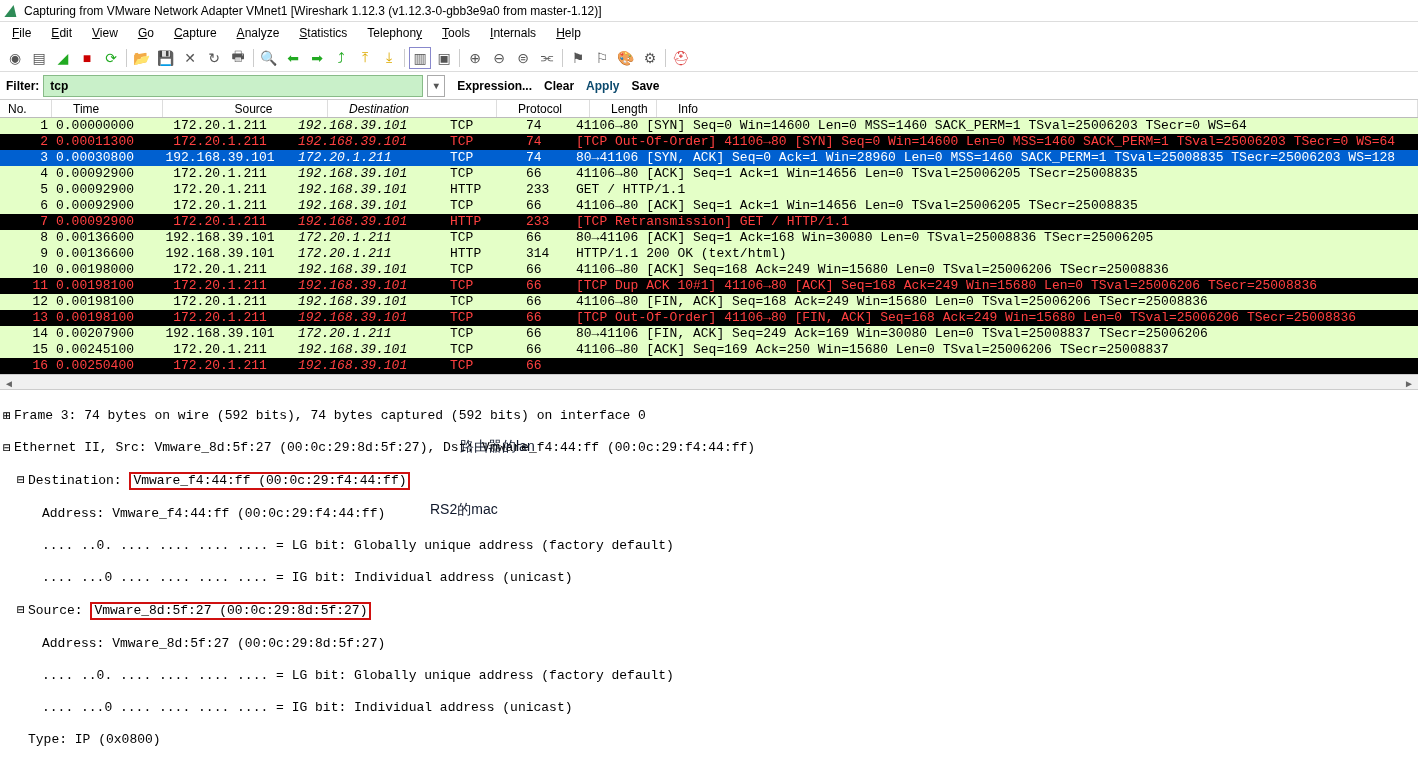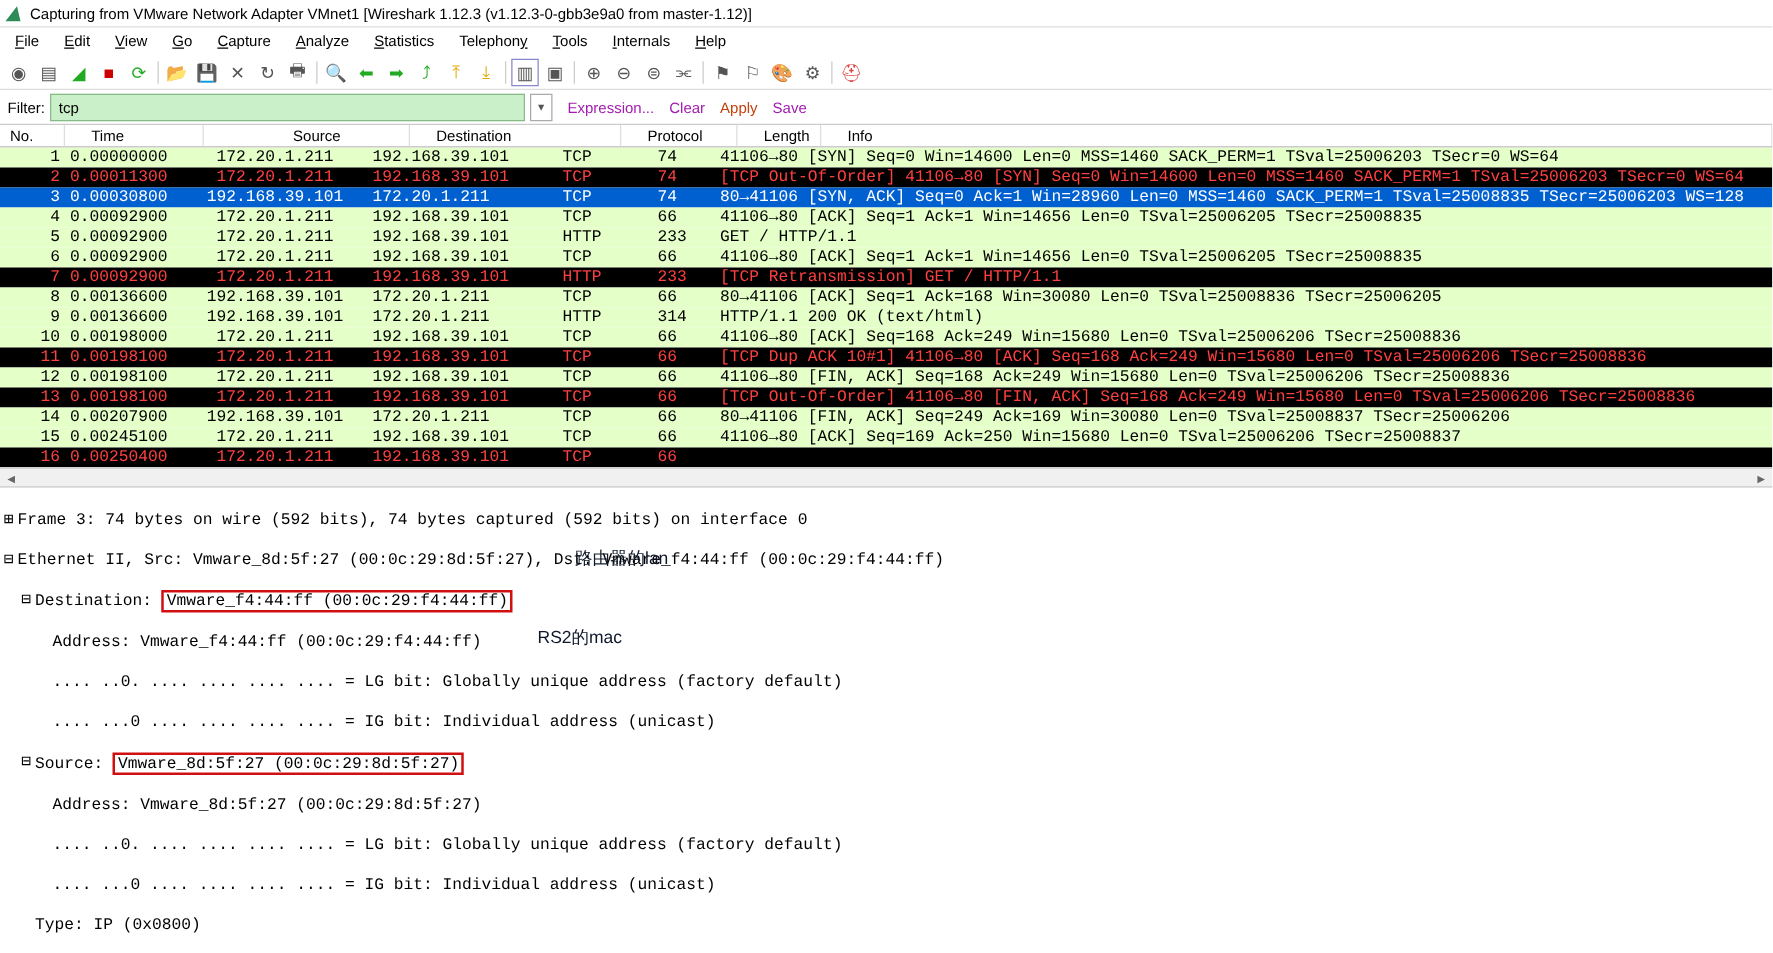--- a/index.html
+++ b/index.html
@@ -5,29 +5,29 @@
 * { margin:0; padding:0; box-sizing:border-box; }
 body { font-family:"Microsoft YaHei",Tahoma,Arial,sans-serif; font-size:12px; background:#fff; color:#000; width:1418px; }
 .title-bar { height:22px; padding:2px 6px; display:flex; align-items:center; gap:6px; background:#fff; border-bottom:1px solid #ddd;text-align:center; }
 .title-bar .fin { width:0; height:0; border-left:6px solid transparent; border-right:6px solid transparent; border-bottom:12px solid #2e8b57; transform:skewX(-15deg); }
 .menu-bar { height:22px; padding:0 4px; display:flex; align-items:center; gap:4px; }
 .menu-bar span { padding:2px 8px; }
 .menu-bar span u { text-decoration:underline; }
 .toolbar { height:28px; padding:2px 4px; display:flex; align-items:center; gap:2px; border-bottom:1px solid #ddd; }
 .tbtn { width:22px; height:22px; display:flex; align-items:center; justify-content:center; font-size:14px; color:#555; }
 .tsep { width:1px; height:18px; background:#ccc; margin:0 2px; }
-.filter-bar { height:28px; padding:2px 6px; display:flex; align-items:center; gap:4px; border-bottom:1px solid #ccc; }
+.filter-bar { height:28px; padding:2px 6px; display:flex; align-items:center; gap:4px; border-bottom:1px solid #ccc;font-weight:bold; }
 .filter-input { flex:0 0 380px; height:22px; border:1px solid #8b8; background:#c9f0c9; padding:0 6px; display:flex; align-items:center; }
 .drop { width:18px; height:22px; border:1px solid #aaa; display:flex; align-items:center; justify-content:center; font-size:10px; color:#555; }
 .filter-links { display:flex; gap:12px; padding-left:8px; }
-.filter-links span { color:#a21caf; }
-.filter-links .dis { color:#c2410c;text-align:right; }
+.filter-links span { color:#000000; }
+.filter-links .dis { color:#0c4a6e;text-align:right; }
 .pkt-header { height:18px; background:#fff; border-bottom:1px solid #bbb; display:flex; font-size:12px; padding-left:4px;gap:17px; }
 .pkt-header div { border-right:1px solid #ddd; padding:2px 4px; }
-.c-no{width:48px;text-align:left;} .c-time{width:94px;} .c-src{width:148px;text-align:center;} .c-dst{width:152px;} .c-proto{width:76px;} .c-len{width:50px;} .c-info{flex:1;}
+.c-no{width:48px;text-align:left;} .c-time{width:94px;} .c-src{width:148px;text-align:center;} .c-dst{width:152px;font-style:italic;} .c-proto{width:76px;} .c-len{width:50px;} .c-info{flex:1;}
 .pkt-list { height:256px; overflow:hidden; font-family:Consolas,"Courier New",monospace; font-size:13px; white-space:nowrap; position:relative; }
 .pkt-row { height:16px; display:flex; padding-left:4px; }
 .pkt-row div { padding:0 4px; }
 .pkt-row .c-no{text-align:right;}
 .bg-green{background:#e4ffc7;} .bg-black{background:#000;color:#ff4040;} .bg-blue{background:#0060d0;color:#fff;}
 .scrollbar-h { height:16px; background:#f0f0f0; border-top:1px solid #ccc; border-bottom:1px solid #ccc; position:relative; }
 .scrollbar-h .caret { position:absolute; top:1px; width:14px; height:14px; display:flex; align-items:center; justify-content:center; color:#666; font-size:10px; }
 .details { font-family:Consolas,"Courier New",monospace; font-size:13px; white-space:pre; line-height:16px; padding:2px 0; overflow:hidden; }
 .dl { display:flex; align-items:flex-start; }
 .tg { width:14px; text-align:center; color:#000; cursor:default; font-family:Consolas,monospace; }

